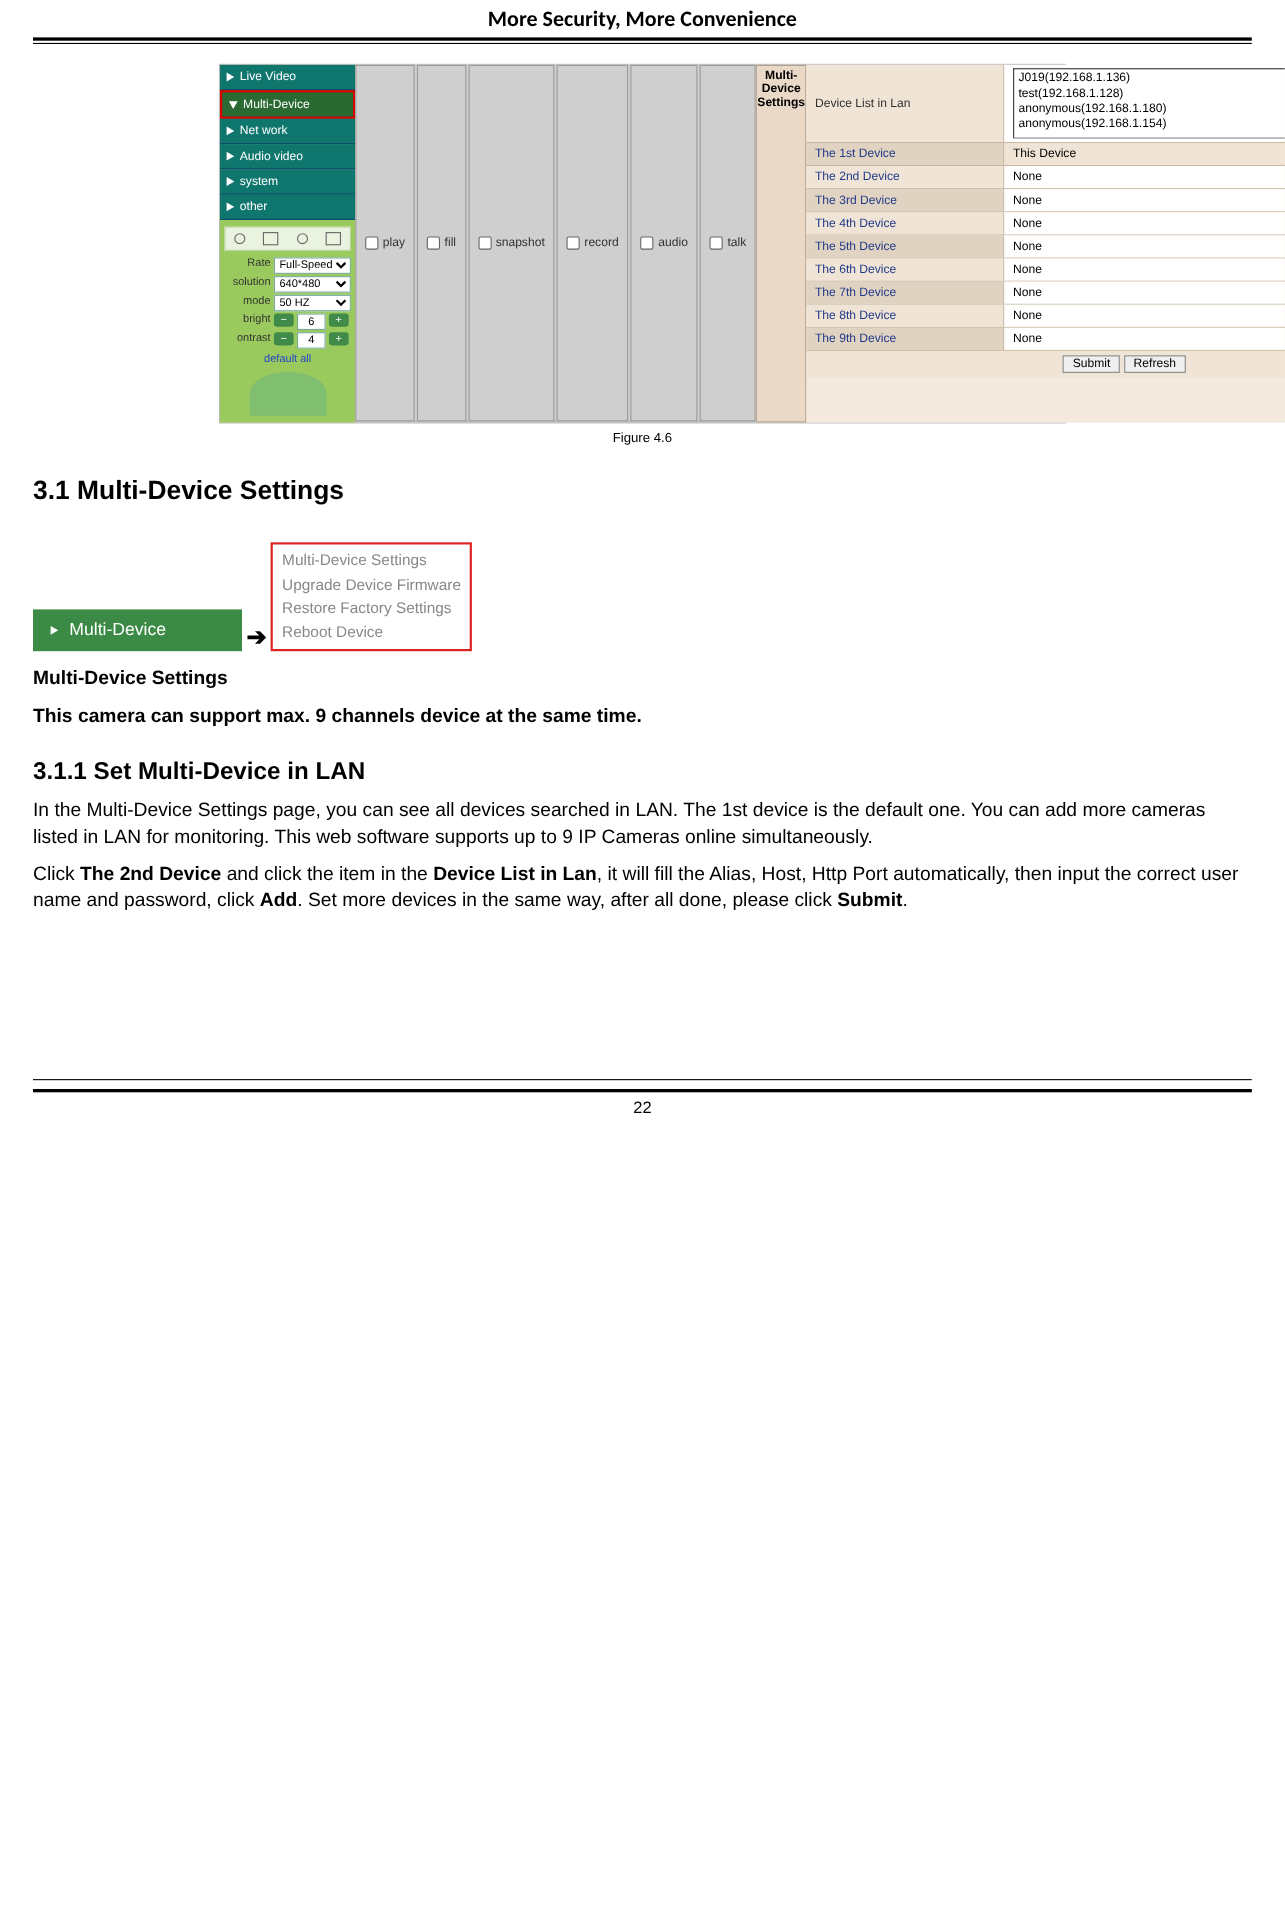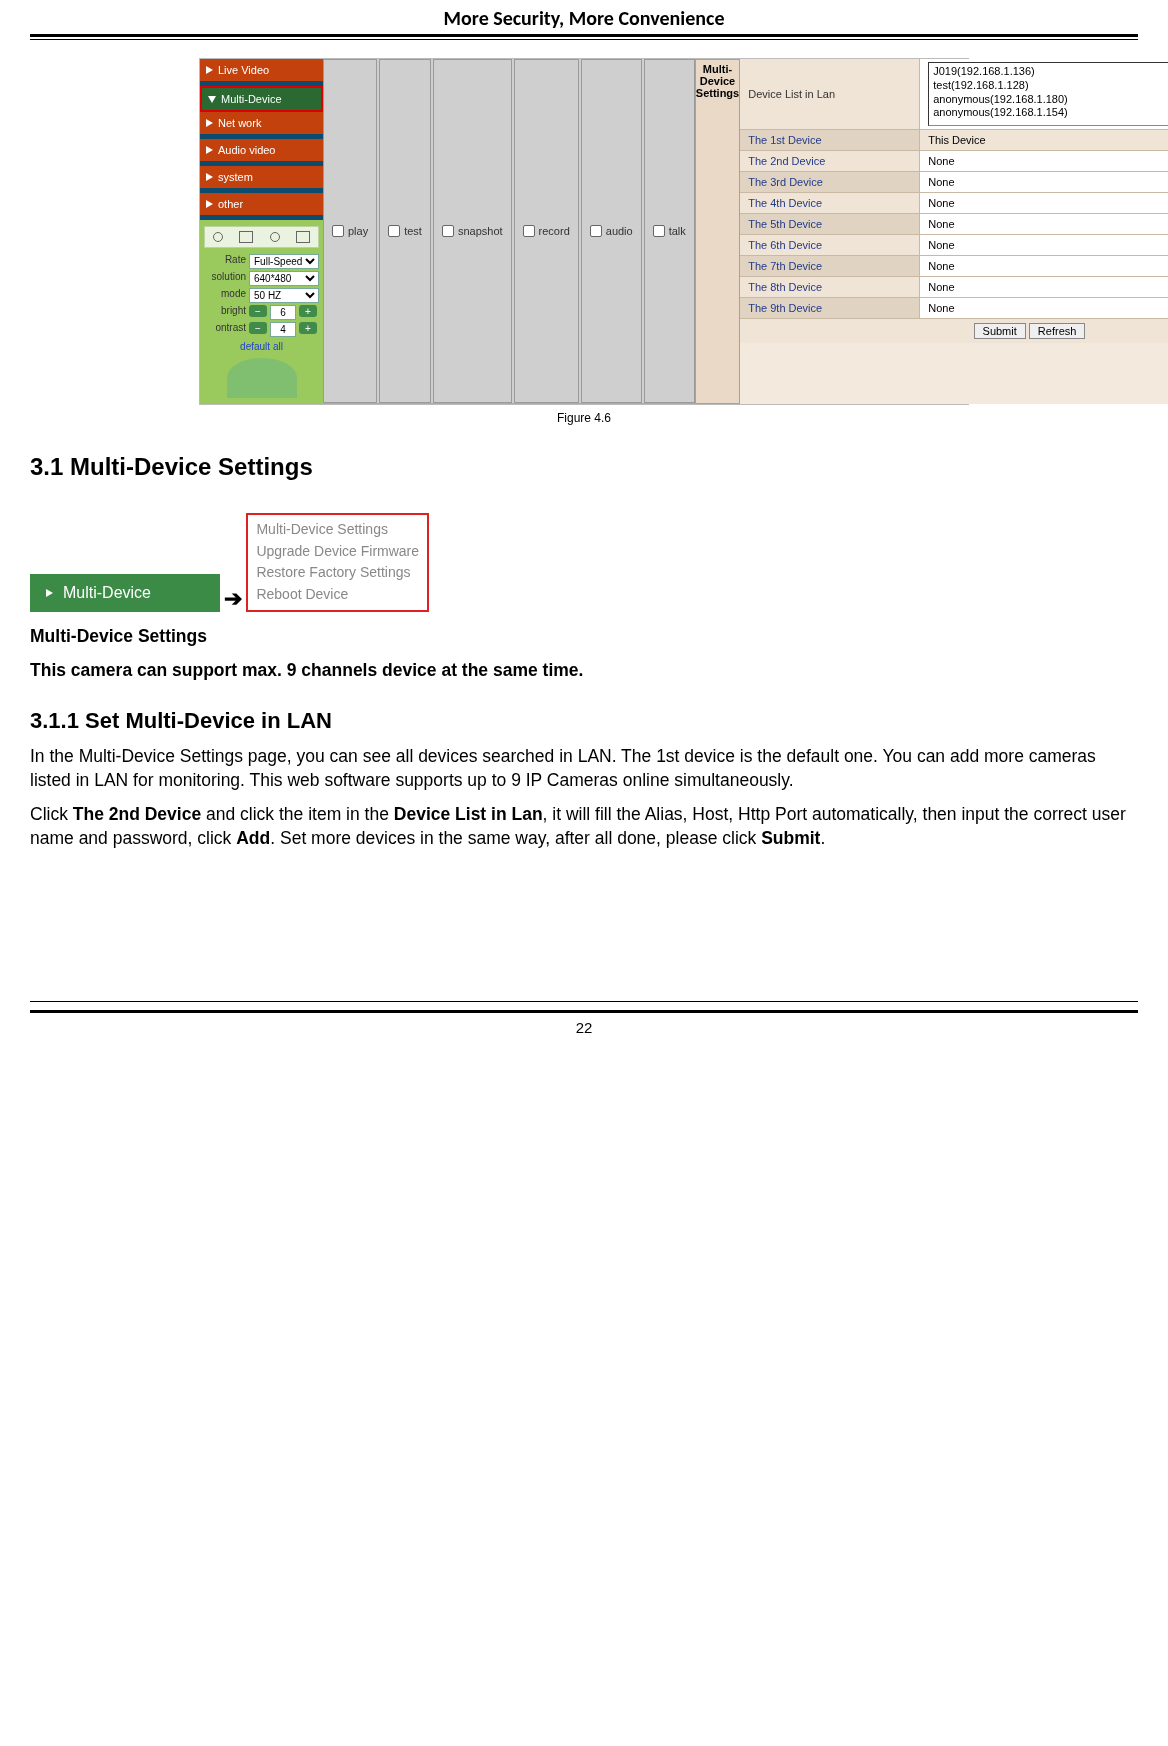--- a/index.html
+++ b/index.html
@@ -31,24 +31,24 @@
     background: #fff;
     font-size: 11px;
   }
   .leftpane {
     width: 138px;
     background: #9aca5d;
     display: flex;
     flex-direction: column;
   }
   .nav-item {
-    background: #c2410c;
+    background: #0f766e;
     color: #fff;
     padding: 5px 6px;
-    border-bottom: 5px solid #0c4a6e;
+    border-bottom: 1px solid #0c4a6e;
     display: flex;
     align-items: center;
     gap: 5px;
     font-size: 11px;
   }
   .nav-item.sel {
     background: #2a6a32;
     border: 2px solid #d00;
   }
   .tri {
@@ -192,21 +192,21 @@
       </div>
 
       <div class="rightpane">
         <div class="topbar">
           <div class="topbtn">
               <span class="ic"></span>
               <span>play</span>
             </div>
           <div class="topbtn">
               <span class="ic"></span>
-              <span>test</span>
+              <span>fill</span>
             </div>
           <div class="topbtn">
               <span class="ic"></span>
               <span>snapshot</span>
             </div>
           <div class="topbtn">
               <span class="ic"></span>
               <span>record</span>
             </div>
           <div class="topbtn">

